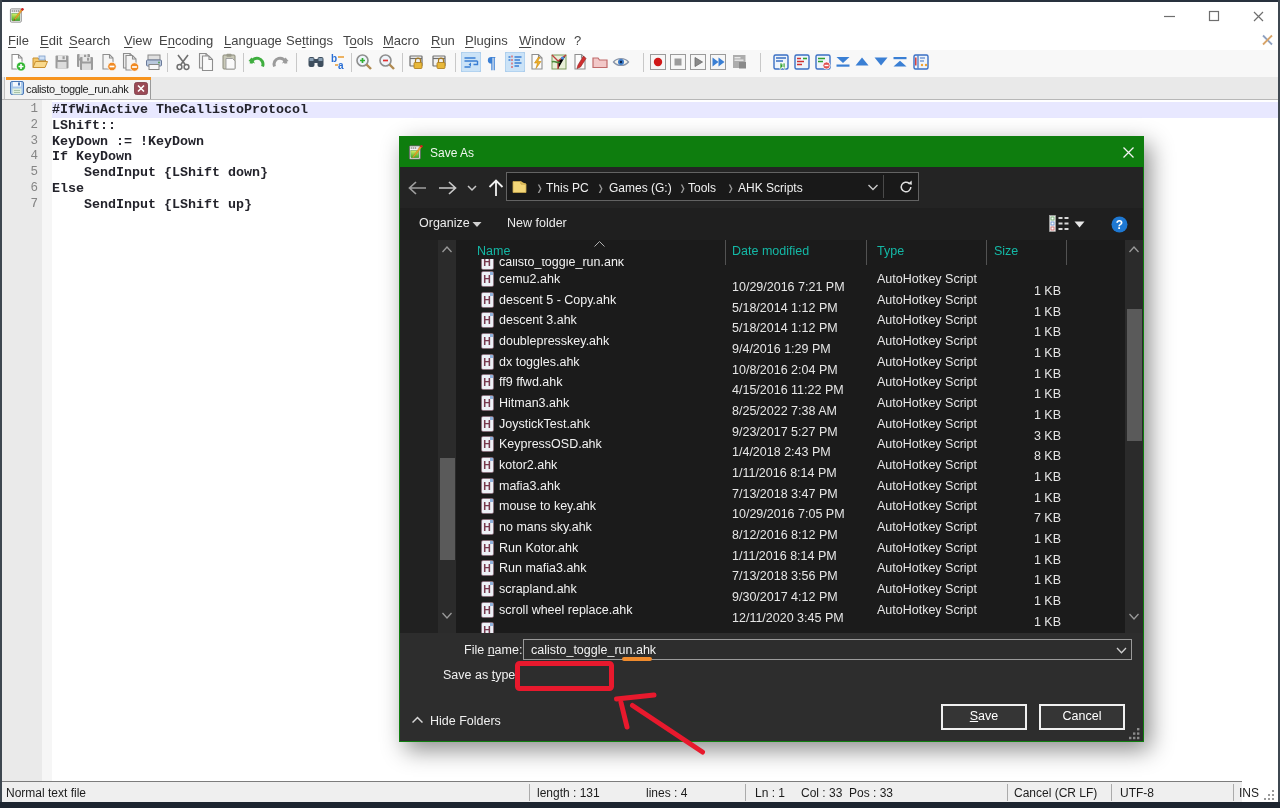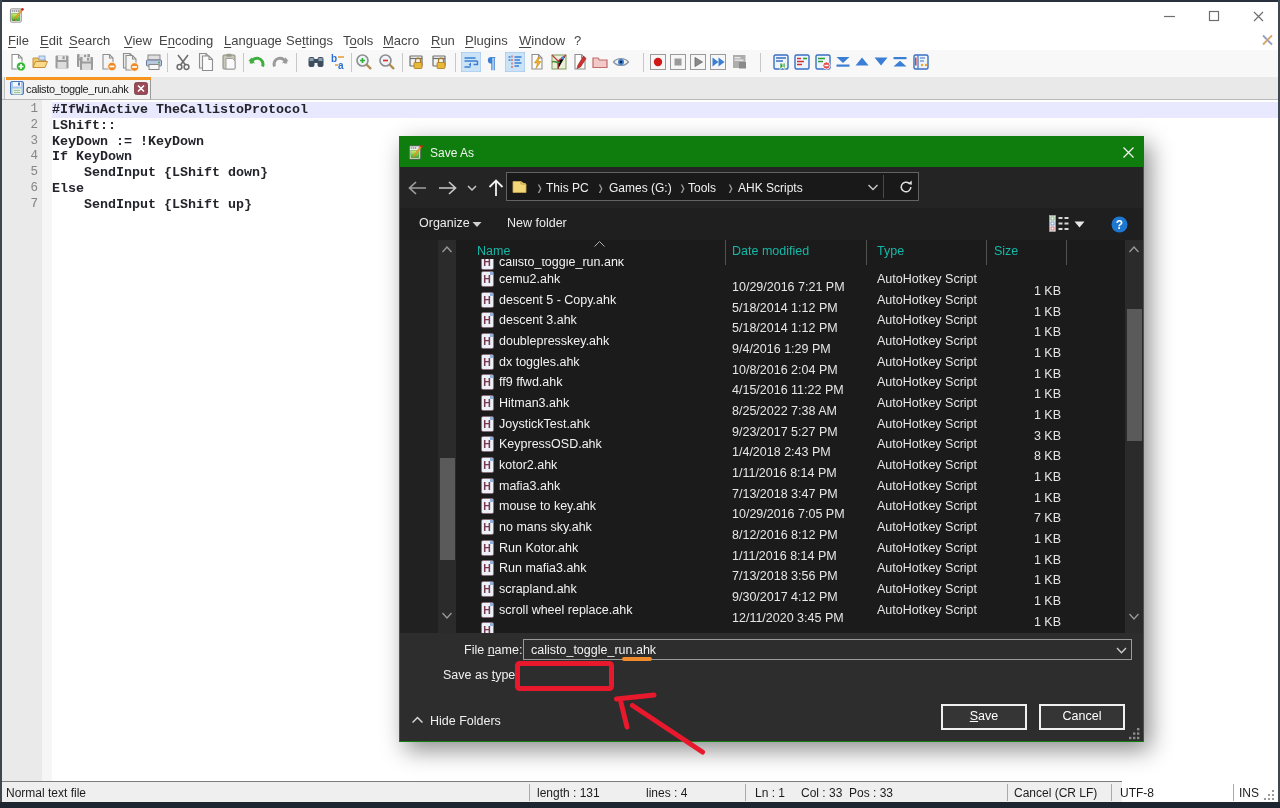--- a/index.html
+++ b/index.html
@@ -24,21 +24,21 @@
   #tabtop{position:absolute;left:1px;top:0px;width:145px;height:3px;background:#f7941e;}
   #tabtext{position:absolute;left:21px;top:5.5px;font-size:11px;color:#222;letter-spacing:-0.35px;}
   
   #editor{position:absolute;left:2px;top:100px;width:1276px;height:681px;background:#fff;}
   #gutter{position:absolute;left:0;top:0;width:40px;height:681px;background:#eaeaea;}
   #fold{position:absolute;left:40px;top:0;width:10px;height:681px;background:#f6f6f6;}
   #hiline{position:absolute;left:50px;top:2px;width:1226px;height:16px;background:#e8e8ff;}
   #lnums{position:absolute;left:0;top:2px;width:36px;text-align:right;font-family:"Liberation Mono",monospace;font-size:12.5px;line-height:15.75px;color:#858585;}
   #code{position:absolute;left:50px;top:2px;font-family:"Liberation Mono",monospace;font-size:13.33px;line-height:15.75px;font-weight:bold;color:#23232b;white-space:pre;margin:0;}
   
-  #statusbar{position:absolute;left:2px;top:781px;width:1120px;height:21px;background:#efefef;border-top:1px solid #7c7c7c;font-size:12px;color:#1c1c1c;text-decoration:underline;}
+  #statusbar{position:absolute;left:2px;top:781px;width:1240px;height:21px;background:#efefef;border-top:1px solid #7c7c7c;font-size:12px;color:#1c1c1c;text-decoration:underline;}
   .st{position:absolute;top:4px;white-space:pre;}
   .stsep{position:absolute;top:2px;width:1px;height:17px;background:#ababab;}
   
   #dlg{position:absolute;left:399px;top:136px;width:745px;height:606px;box-sizing:border-box;background:#202020;border:1px solid #0f7e0f;box-shadow:6px 8px 22px rgba(0,0,0,0.45);}
   #dtitle{position:absolute;left:0;top:0;width:743px;height:31px;background:#0e7d0e;}
   #dtitletext{position:absolute;left:30px;top:9px;font-size:12px;color:#eef7ee;}
   #dchrome{position:absolute;left:0;top:30px;width:743px;height:41px;background:#242424;}
   #dcmd{position:absolute;left:0;top:71px;width:743px;height:32px;background:#1f1f1f;}
   #dnav{position:absolute;left:0;top:103px;width:38px;height:393px;background:#212121;}
   #dlist{position:absolute;left:56px;top:103px;width:669px;height:393px;background:#1b1b1b;overflow:hidden;}

